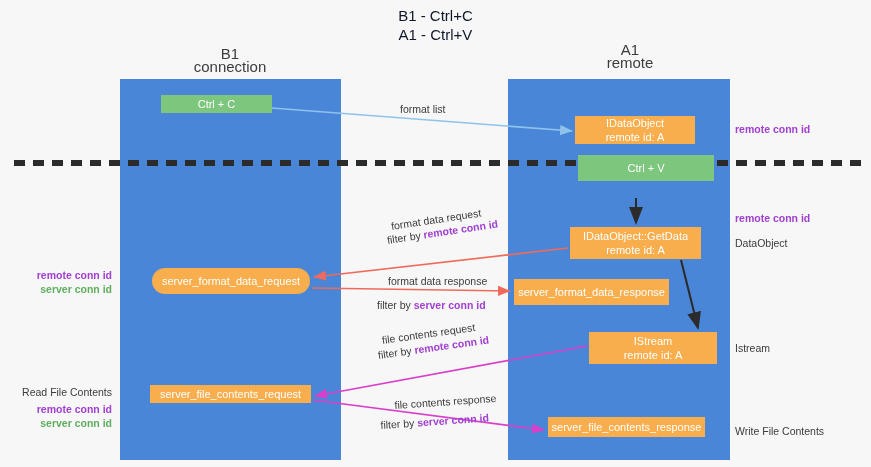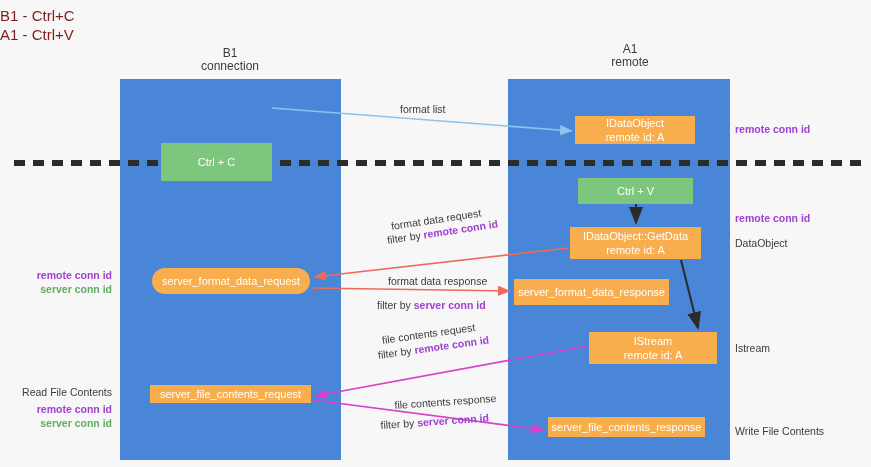--- a/index.html
+++ b/index.html
@@ -13,25 +13,25 @@
   #stage{position:absolute;left:0;top:0;width:871px;height:467px;}
 
   
   .lane{position:absolute;background:#4a86d8;}
   .lane-b1{left:120px;top:79px;width:221px;height:381px;}
   .lane-a1{left:508px;top:79px;width:222px;height:381px;}
 
   
   .doc-title{
     position:absolute;left:0;top:6px;width:871px;
-    text-align:left;color:#7f1d1d;font-size:15px;line-height:19px;
+    text-align:center;color:#0f172a;font-size:15px;line-height:19px;
   }
   .lane-head{
     position:absolute;text-align:center;color:#3c3c3c;
-    font-size:12px;line-height:13px;
+    font-size:15px;line-height:13px;
   }
   .lane-head-b1{left:140px;top:47px;width:180px;}
   .lane-head-a1{left:540px;top:43px;width:180px;}
 
   
   .divider{
     position:absolute;left:14px;top:160px;width:848px;height:6px;
     background-image:repeating-linear-gradient(to right,#2b2b2b 0 11px,rgba(0,0,0,0) 11px 19px);
   }
 
@@ -39,23 +39,23 @@
   .node{
     position:absolute;box-sizing:border-box;
     display:flex;flex-direction:column;align-items:center;justify-content:center;
     color:#ffffff;font-size:11px;line-height:14px;text-align:center;
     padding:2px 4px;
   }
   .node.green{background:#7dc67d;}
   .node.orange{background:#f9ae4d;}
   .node .l2{font-size:11px;}
 
-  .n-ctrlc{left:161px;top:95px;width:111px;height:38px;margin-top:48px;}
+  .n-ctrlc{left:161px;top:95px;width:111px;height:18px;}
   .n-idataobject{left:575px;top:116px;width:120px;height:28px;}
-  .n-ctrlv{left:578px;top:178px;width:115px;height:26px;}
+  .n-ctrlv{left:578px;top:155px;width:136px;height:26px;}
   .n-getdata{left:570px;top:227px;width:131px;height:32px;}
   .n-sfdreq{left:152px;top:268px;width:158px;height:26px;border-radius:13px;}
   .n-sfdresp{left:514px;top:279px;width:155px;height:26px;}
   .n-istream{left:589px;top:332px;width:128px;height:32px;}
   .n-sfcreq{left:150px;top:385px;width:161px;height:18px;}
   .n-sfcresp{left:548px;top:417px;width:157px;height:20px;}
 
   
   .side{position:absolute;font-size:10.5px;line-height:14px;color:#3c3c3c;}
   .side.right{left:735px;text-align:left;}

